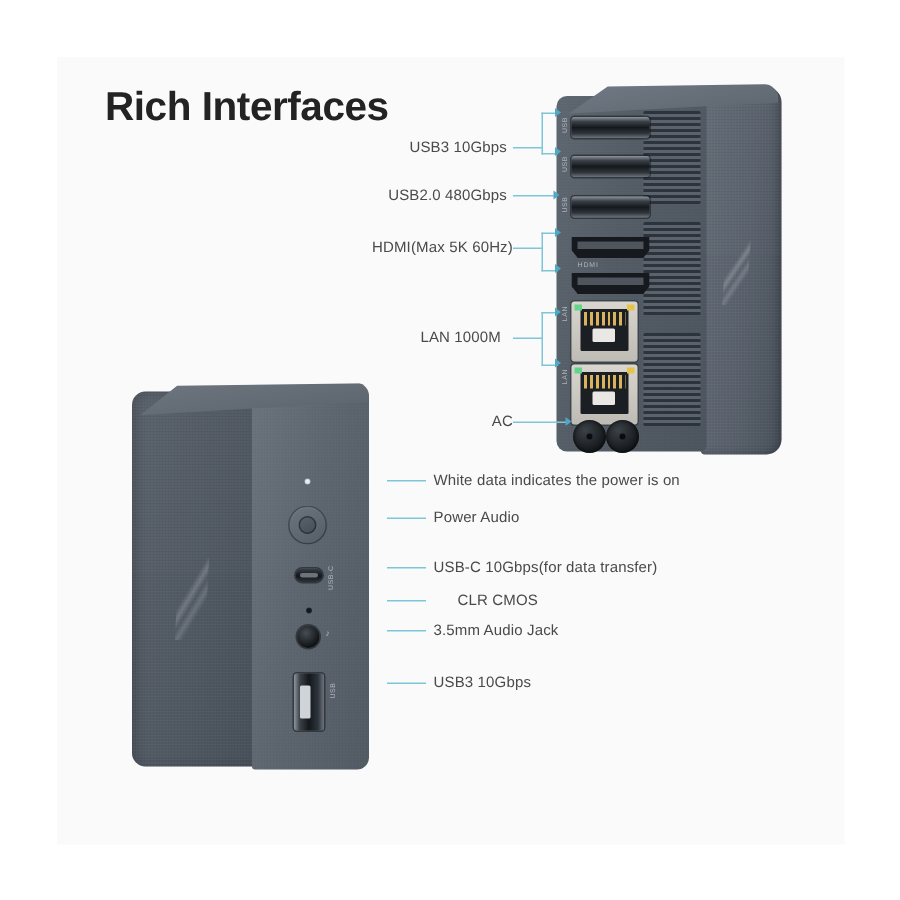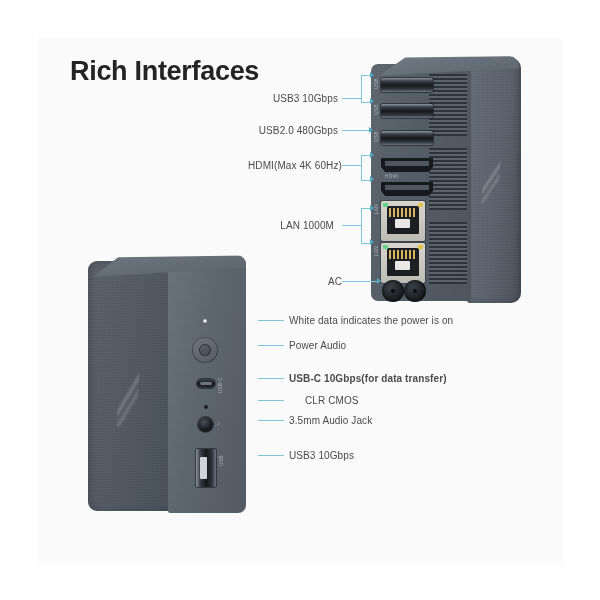--- a/index.html
+++ b/index.html
@@ -215,21 +215,21 @@
   <div class="lbl r" style="left:268px;top:93px;width:70px;">USB3 10Gbps</div>
   <div class="lead" style="left:342px;top:98px;width:20px;"></div>
   <div class="brk" style="left:361px;top:75px;width:10px;height:26px;"></div>
   <div class="arrow" style="left:370px;top:72px;"></div>
   <div class="arrow" style="left:370px;top:98px;"></div>
 
   <div class="lbl r" style="left:258px;top:125px;width:80px;">USB2.0 480Gbps</div>
   <div class="lead" style="left:342px;top:130px;width:28px;"></div>
   <div class="arrow" style="left:369px;top:127px;"></div>
 
-  <div class="lbl r" style="left:248px;top:160px;width:90px;">HDMI(Max 4K 60Hz)</div>
+  <div class="lbl r" style="left:248px;top:160px;width:90px;">HDMI(Max 5K 60Hz)</div>
   <div class="lead" style="left:342px;top:165px;width:20px;"></div>
   <div class="brk" style="left:361px;top:155px;width:10px;height:24px;"></div>
   <div class="arrow" style="left:370px;top:152px;"></div>
   <div class="arrow" style="left:370px;top:176px;"></div>
 
   <div class="lbl r" style="left:264px;top:220px;width:70px;">LAN 1000M</div>
   <div class="lead" style="left:342px;top:225px;width:20px;"></div>
   <div class="brk" style="left:361px;top:208px;width:10px;height:34px;"></div>
   <div class="arrow" style="left:370px;top:205px;"></div>
   <div class="arrow" style="left:370px;top:239px;"></div>
@@ -266,21 +266,21 @@
     <div class="bTop"></div>
   </div>
 
   <div class="lead" style="left:258px;top:320px;width:26px;"></div>
   <div class="lbl" style="left:289px;top:315px;">White data indicates the power is on</div>
 
   <div class="lead" style="left:258px;top:345px;width:26px;"></div>
   <div class="lbl" style="left:289px;top:340px;">Power Audio</div>
 
   <div class="lead" style="left:258px;top:378px;width:26px;"></div>
-  <div class="lbl" style="left:289px;top:373px;font-weight:bold;">USB-C 10Gbps(for data transfer)</div>
+  <div class="lbl" style="left:289px;top:373px;">USB-C 10Gbps(for data transfer)</div>
 
   <div class="lead" style="left:258px;top:400px;width:26px;"></div>
   <div class="lbl" style="left:305px;top:395px;">CLR CMOS</div>
 
   <div class="lead" style="left:258px;top:420px;width:26px;"></div>
   <div class="lbl" style="left:289px;top:415px;">3.5mm Audio Jack</div>
 
   <div class="lead" style="left:258px;top:455px;width:26px;"></div>
   <div class="lbl" style="left:289px;top:450px;">USB3 10Gbps</div>
 

